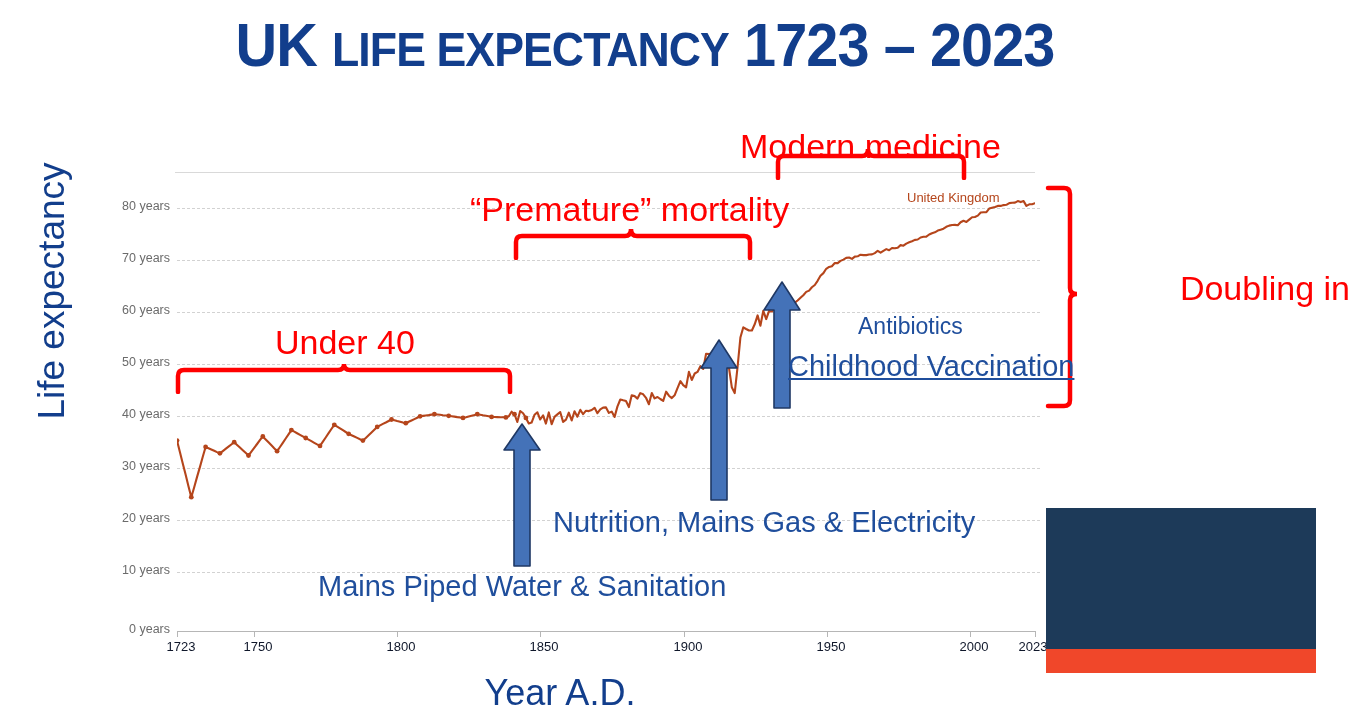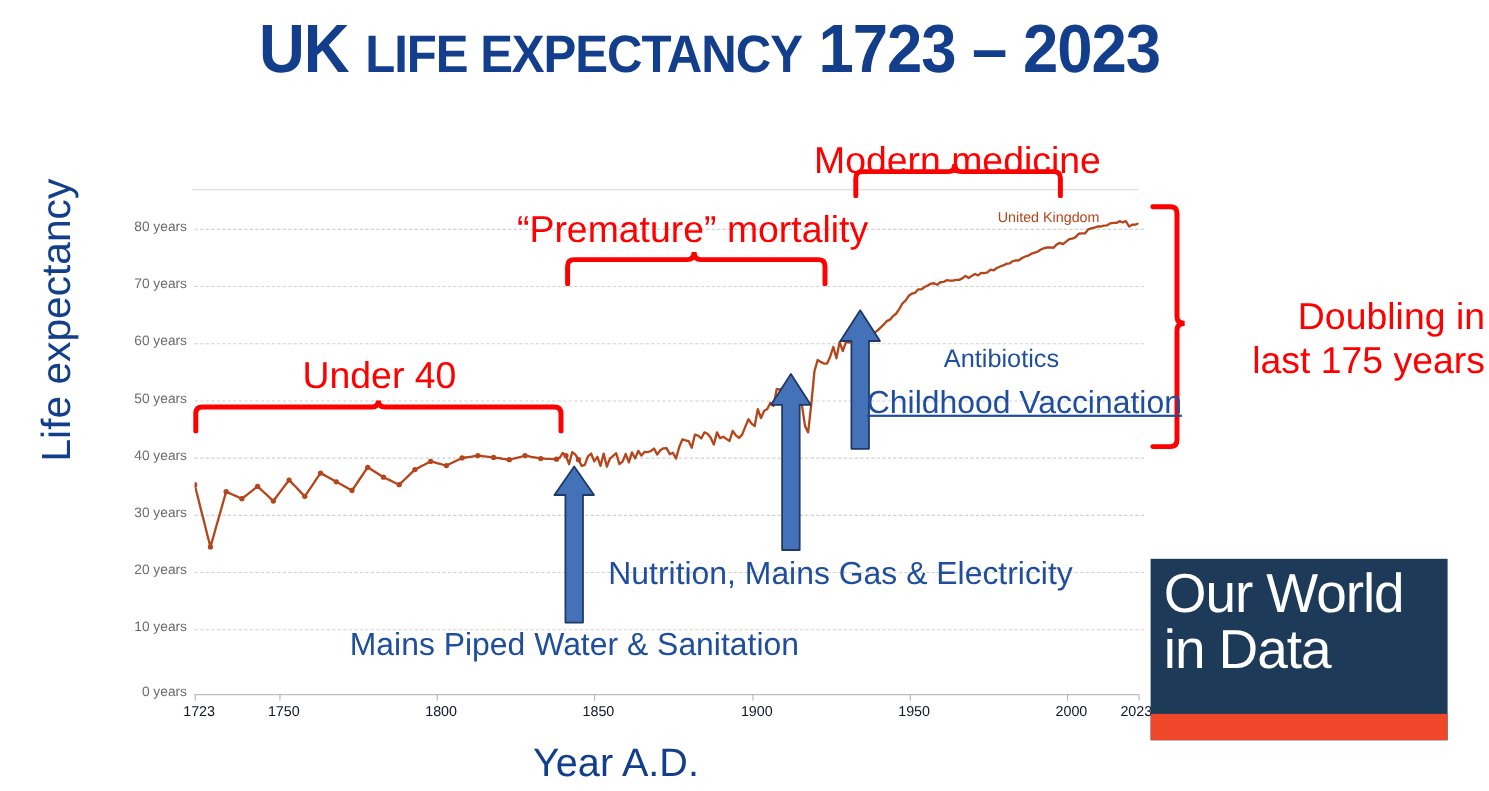--- a/index.html
+++ b/index.html
@@ -186,39 +186,34 @@
 
 <svg class="bracket-svg" style="left:1044px;top:182px;" width="40" height="236">
   <path d="M4,6 L20,6 Q26,6 26,12 L26,106 Q26,112 33,112 Q26,112 26,118 L26,218 Q26,224 20,224 L4,224" fill="none" stroke="#FF0000" stroke-width="4.5" stroke-linecap="round"></path>
 </svg>
 
 <div class="red-text" id="ann-modern-medicine">Modern medicine</div>
 <div class="red-text" id="ann-premature">“Premature” mortality</div>
 <div class="red-text" id="ann-under40">Under 40</div>
 <div class="red-text" id="ann-doubling">
   <div>Doubling in</div>
-  <div>last 175 years</div>
 </div>
 
 <svg class="arrow-svg" style="left:500px;top:420px;" width="44" height="150">
   <polygon points="22,4 40,30 30,30 30,146 14,146 14,30 4,30" fill="#4472B8" stroke="#1F3864" stroke-width="1.6" stroke-linejoin="round"></polygon>
 </svg>
 
 <svg class="arrow-svg" style="left:697px;top:336px;" width="44" height="168">
   <polygon points="22,4 40,32 30,32 30,164 14,164 14,32 4,32" fill="#4472B8" stroke="#1F3864" stroke-width="1.6" stroke-linejoin="round"></polygon>
 </svg>
 
 <svg class="arrow-svg" style="left:760px;top:278px;" width="44" height="134">
   <polygon points="22,4 40,32 30,32 30,130 14,130 14,32 4,32" fill="#4472B8" stroke="#1F3864" stroke-width="1.6" stroke-linejoin="round"></polygon>
 </svg>
 
 <div class="blue-text" id="ann-antibiotics">Antibiotics</div>
 <div class="blue-text" id="ann-childhood-vacc">Childhood Vaccination</div>
 <div class="blue-text" id="ann-nutrition">Nutrition, Mains Gas &amp; Electricity</div>
 <div class="blue-text" id="ann-water">Mains Piped Water &amp; Sanitation</div>
 
 <div id="owid-logo">
-  <div class="owid-text">
-    <div>Our World</div>
-    <div>in Data</div>
-  </div>
   <div class="owid-bar"></div>
 </div>
 
 </body></html>

